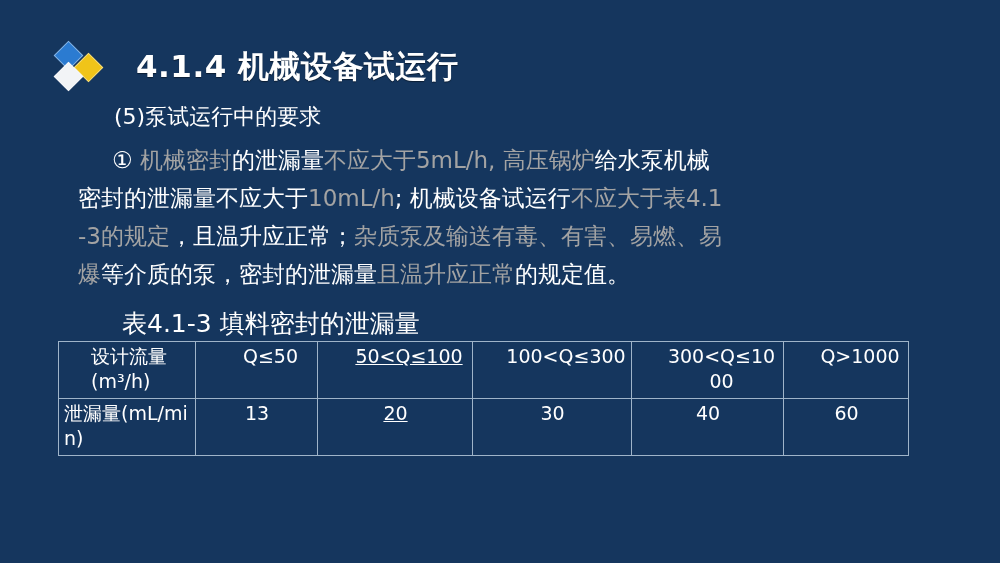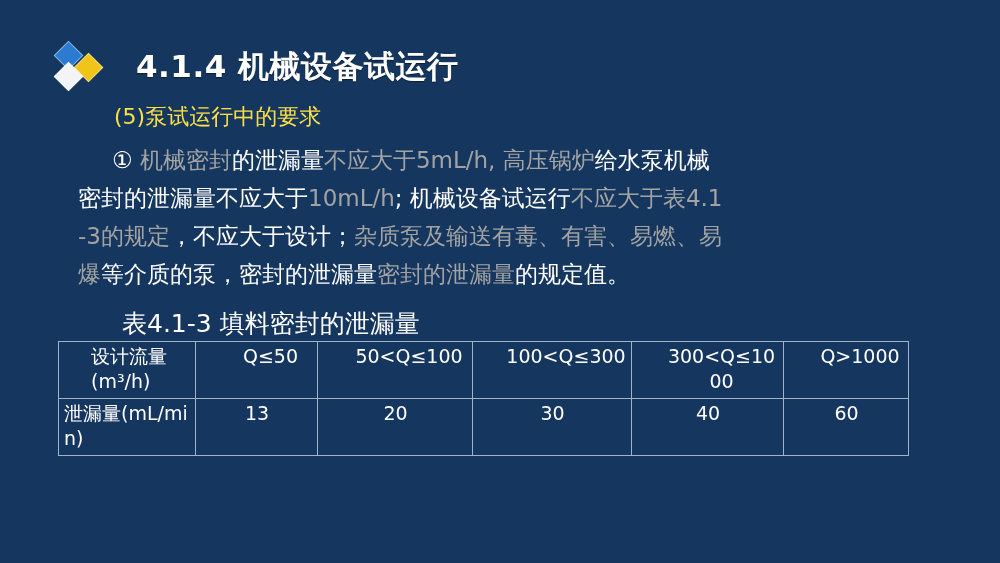--- a/index.html
+++ b/index.html
@@ -60,21 +60,21 @@
     left: 78px;
     top: 103px;
     width: 860px;
     color: #ffffff;
   }
   .sub-head {
     font-size: 22px;
     line-height: 28px;
     padding-left: 36px;
     margin-bottom: 10px;
-    color: #fde047;
+    color: #ffffff;
     white-space: nowrap;
   }
   .para {
     font-size: 23px;
     line-height: 38px;
     text-indent: 34px;
     width: 645px;
     color: #ffffff;
     word-break: break-all;
   }
@@ -107,42 +107,42 @@
     overflow: hidden;
     white-space: normal;
     word-break: break-all;
   }
   #leak-table tr.header-row td { height: 52px; padding-left: 32px; }
   #leak-table tr.data-row td   { height: 52px; }
   #leak-table td.rowlabel { text-align: left; }
   #leak-table td.value    { text-align: center; vertical-align: top; margin-left: 20px; }
   .col-label { width: 100px; }
   .col-1 { width: 85px;  }
-  .col-2 { width: 118px; }
+  .col-2 { width: 118px; text-decoration: underline; }
   .col-3 { width: 122px; }
   .col-4 { width: 115px; }
   .col-5 { width: 88px;  }
 </style>
 </head>
 <body>
 
 <div id="slide">
 
   <div id="title-bar">
     <div id="logo">
       <span class="dia dia-blue"></span>
       <span class="dia dia-gold"></span>
       <span class="dia dia-white"></span>
     </div>
     <div id="title-text">4.1.4  机械设备试运行</div>
   </div>
 
   <div id="body">
     <div class="sub-head">(5)泵试运行中的要求</div>
-    <div class="para" id="paragraph"><span>① </span><span class="hl">机械密封</span><span>的泄漏量</span><span class="hl">不应大于5mL/h, 高压锅炉</span><span>给水泵机械密封的泄漏量不应大于</span><span class="hl">10mL/h</span><span>; 机械设备试运行</span><span class="hl">不应大于表4.1-3的规定</span><span>，不应大于设计；</span><span class="hl">杂质泵及输送有毒、有害、易燃、易爆</span><span>等介质的泵，密封的泄漏量</span><span class="hl">密封的泄漏量</span><span>的规定值。</span></div>
+    <div class="para" id="paragraph"><span>① </span><span class="hl">机械密封</span><span>的泄漏量</span><span class="hl">不应大于5mL/h, 高压锅炉</span><span>给水泵机械密封的泄漏量不应大于</span><span class="hl">10mL/h</span><span>; 机械设备试运行</span><span class="hl">不应大于表4.1-3的规定</span><span>，且温升应正常；</span><span class="hl">杂质泵及输送有毒、有害、易燃、易爆</span><span>等介质的泵，密封的泄漏量</span><span class="hl">且温升应正常</span><span>的规定值。</span></div>
   </div>
 
   <div id="table-caption">表4.1-3 填料密封的泄漏量</div>
 
   <table id="leak-table">
     <tbody>
       <tr class="header-row">
         <td class="rowlabel col-label">设计流量(m³/h)</td>
         <td class="value col-1">Q≤50</td>
         <td class="value col-2">50&lt;Q≤100</td>

